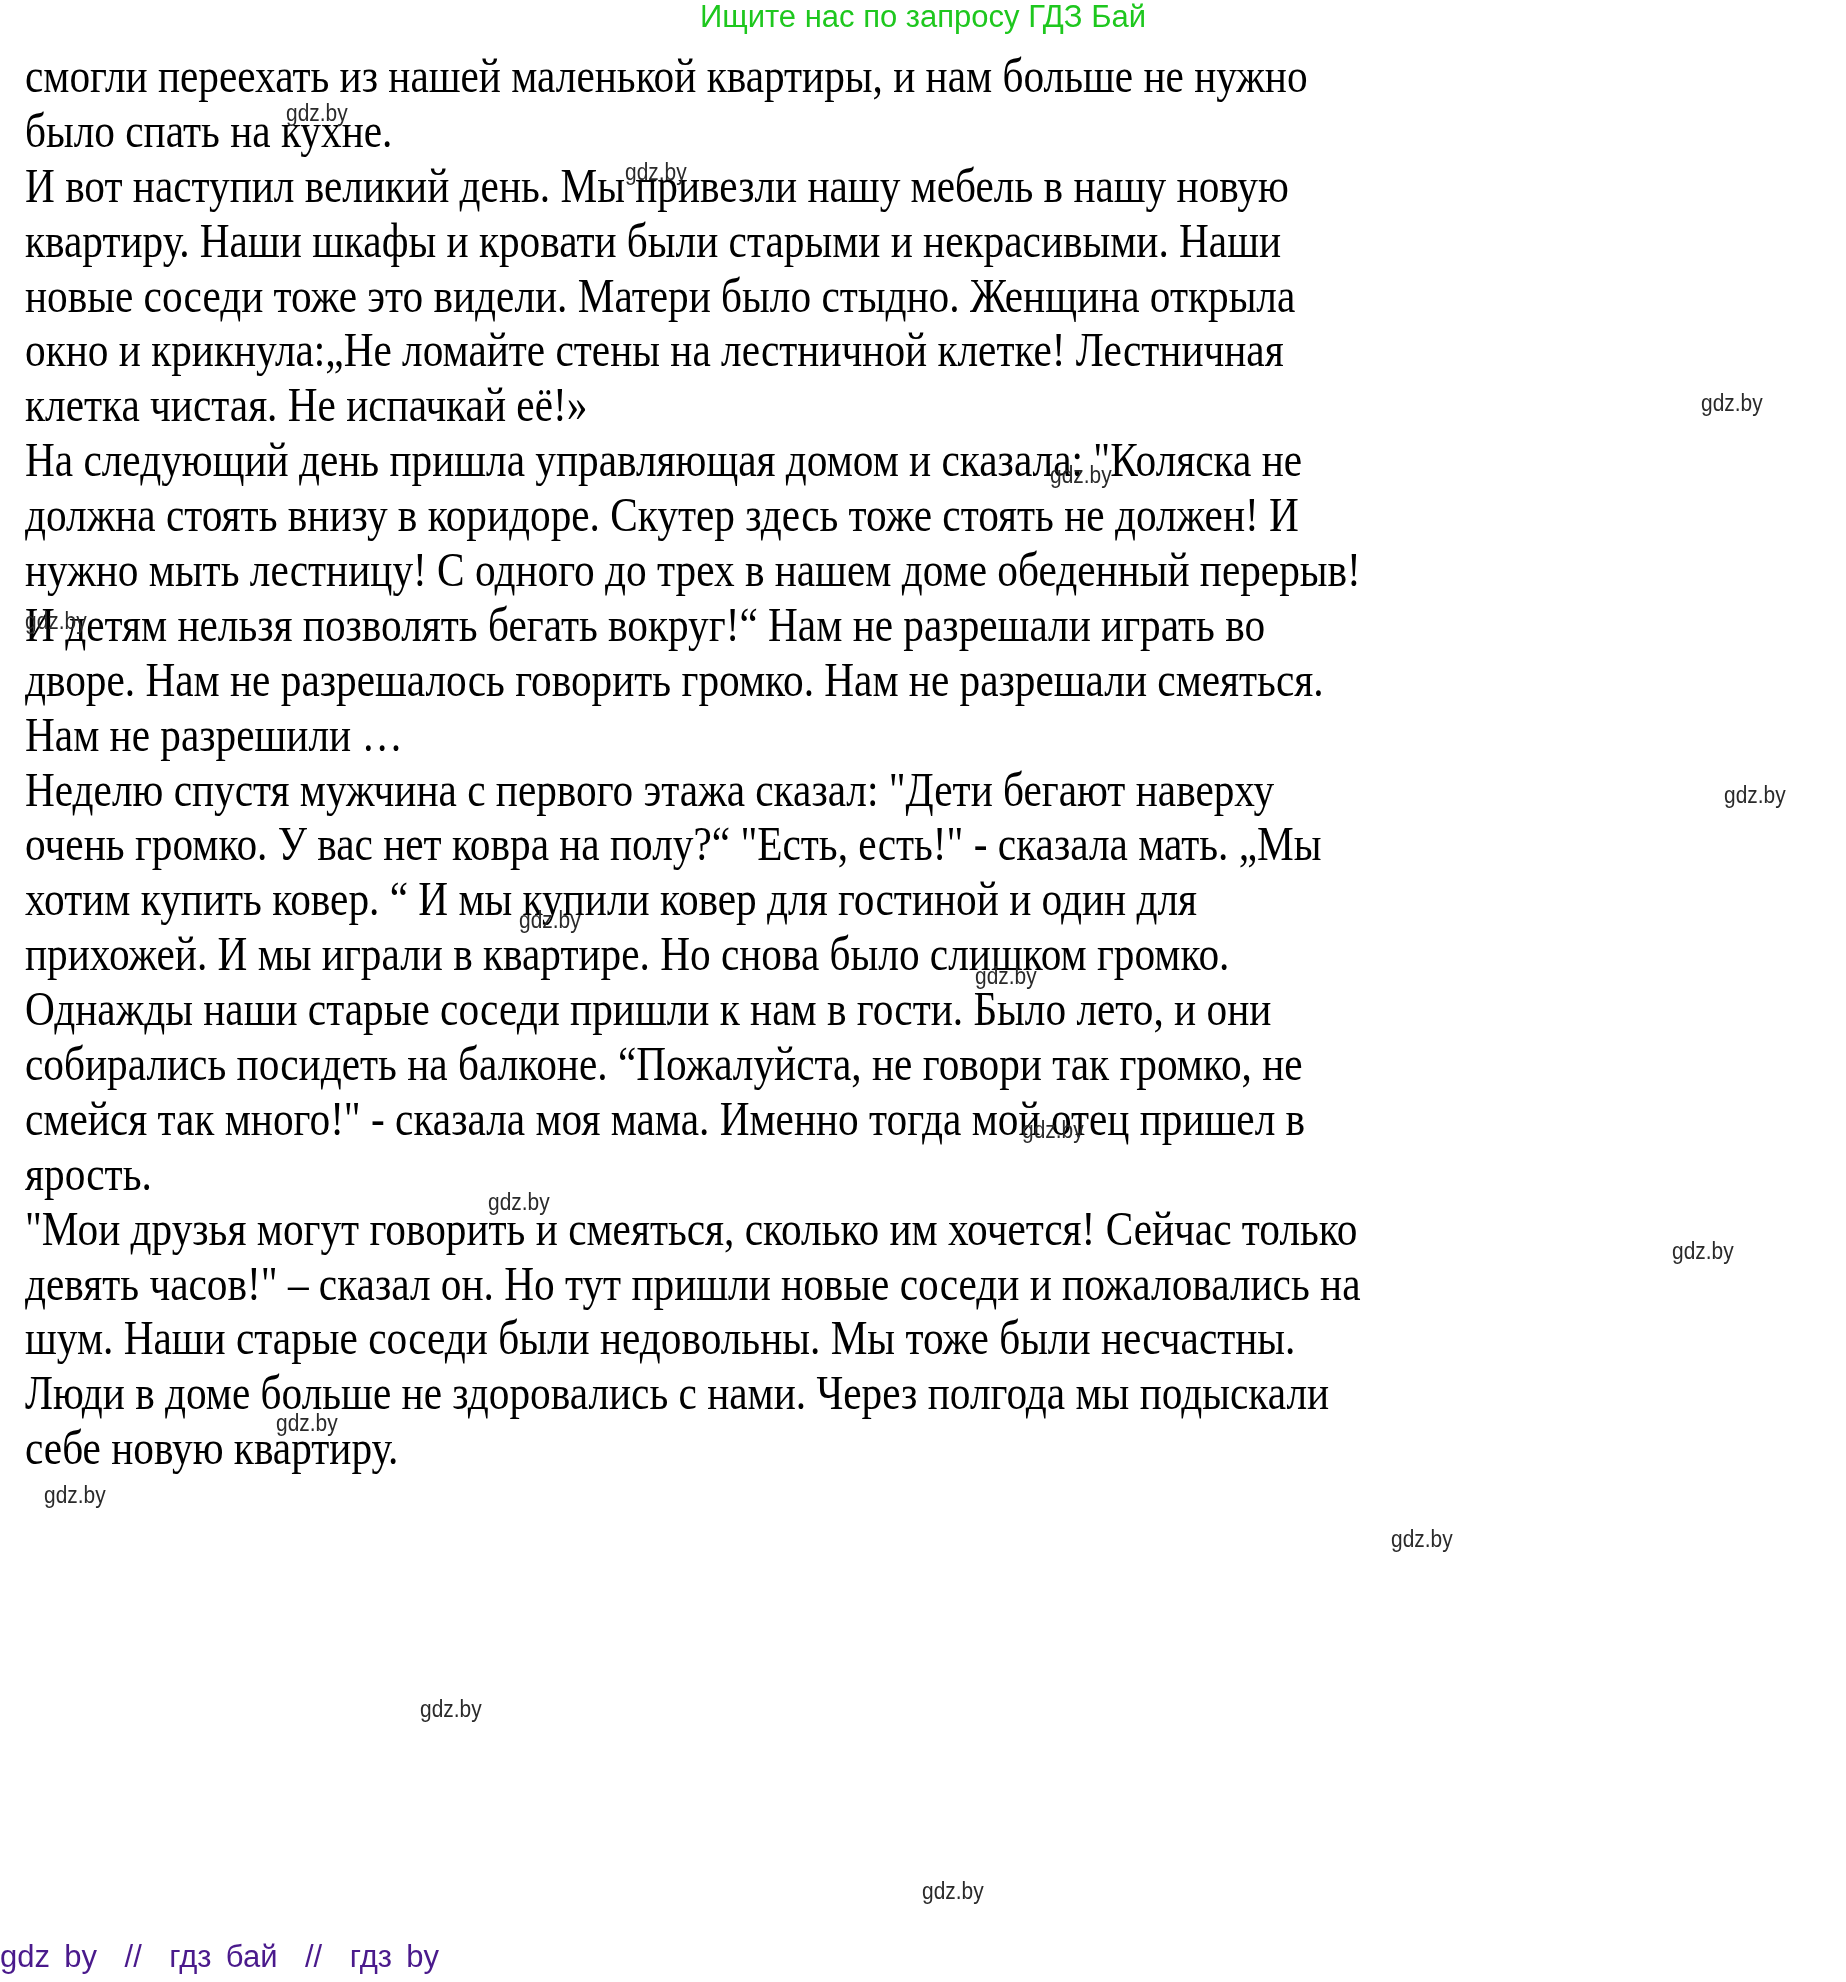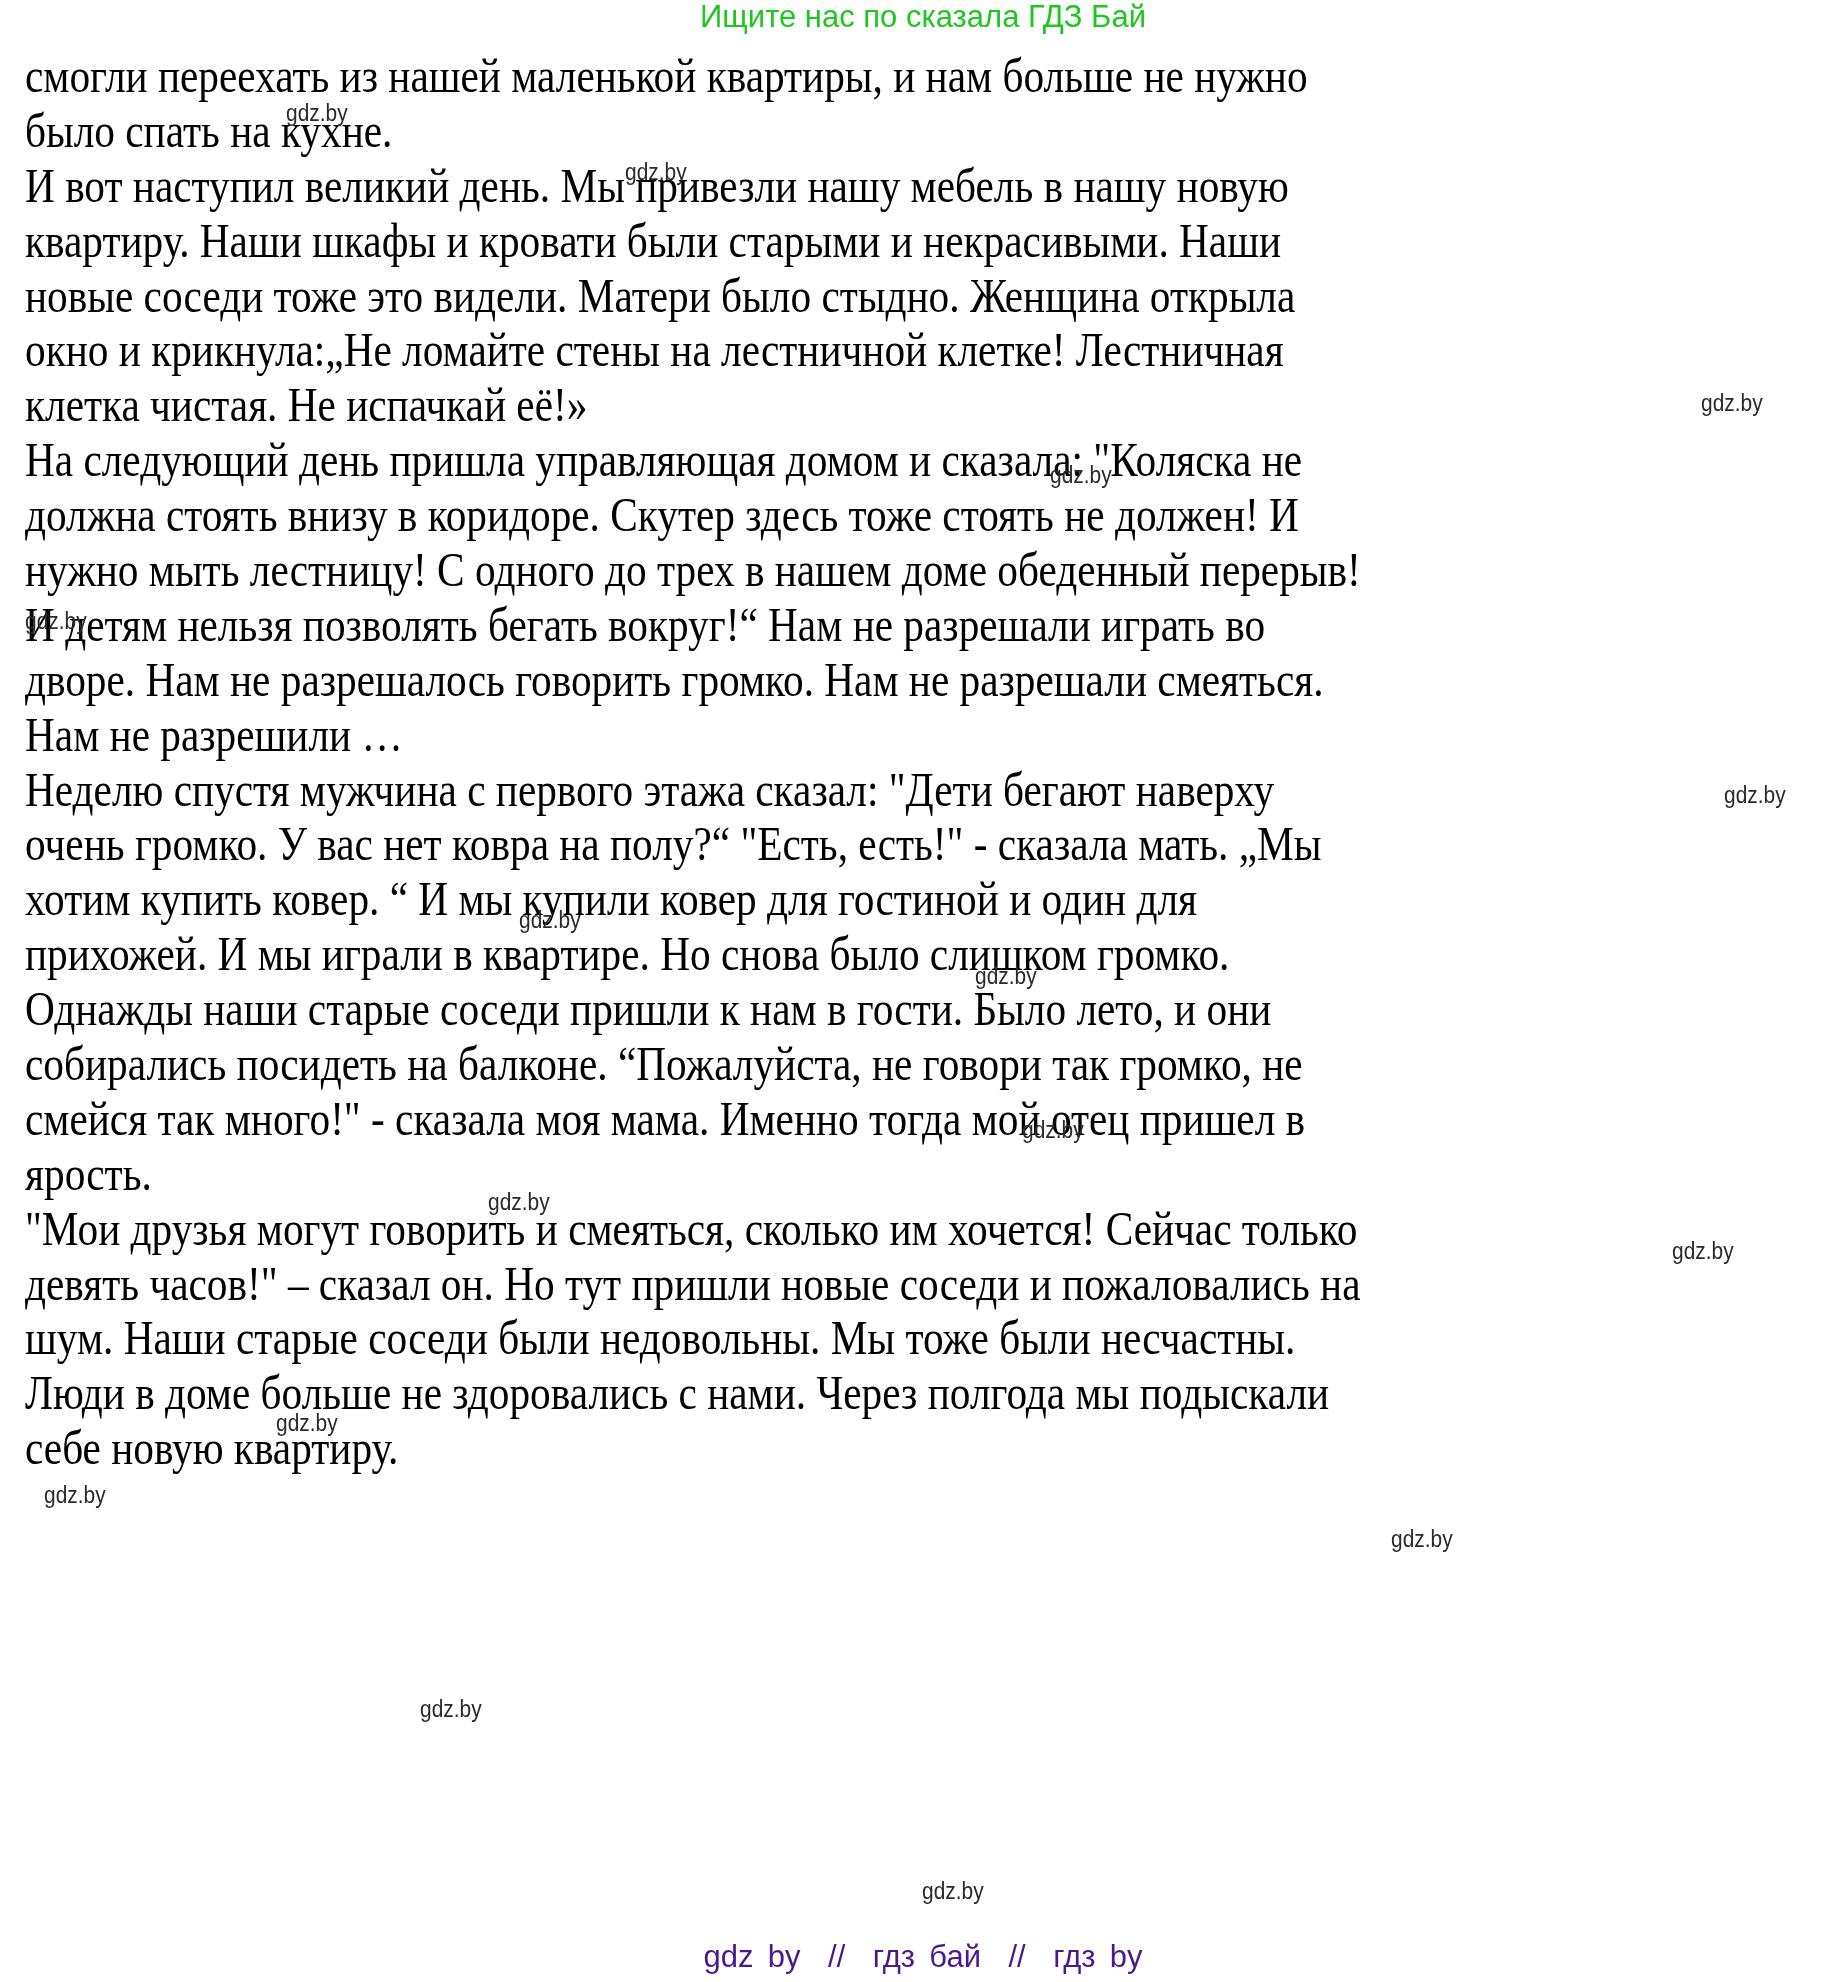--- a/index.html
+++ b/index.html
@@ -50,35 +50,34 @@
     color: #2a2a2a;
     transform-origin: left top;
     transform: scaleX(0.85);
     white-space: nowrap;
   }
   .bottom-banner {
     position: absolute;
     top: 1938px;
     left: 0;
     width: 1846px;
-    text-align: center;
     font-family: "Liberation Sans", "DejaVu Sans", sans-serif;
     font-size: 31px;
     line-height: 38px;
     color: #4a1a8c;
     word-spacing: 5.7px;
   }
   .bottom-banner .sep {
     margin: 0 13.2px;
   }
 </style>
 </head>
 <body>
 
-<div class="top-banner">Ищите нас по сказала ГДЗ Бай</div>
+<div class="top-banner">Ищите нас по запросу ГДЗ Бай</div>
 
 <div class="page-text">
   <div class="line" style="top:0px">смогли переехать из нашей маленькой квартиры, и нам больше не нужно</div>
   <div class="line" style="top:55px">было спать на кухне.</div>
   <div class="line" style="top:110px">И вот наступил великий день. Мы привезли нашу мебель в нашу новую</div>
   <div class="line" style="top:165px">квартиру. Наши шкафы и кровати были старыми и некрасивыми. Наши</div>
   <div class="line" style="top:220px">новые соседи тоже это видели. Матери было стыдно. Женщина открыла</div>
   <div class="line" style="top:274px">окно и крикнула:„Не ломайте стены на лестничной клетке! Лестничная</div>
   <div class="line" style="top:329px">клетка чистая. Не испачкай её!»</div>
   <div class="line" style="top:384px">На следующий день пришла управляющая домом и сказала: "Коляска не</div>

